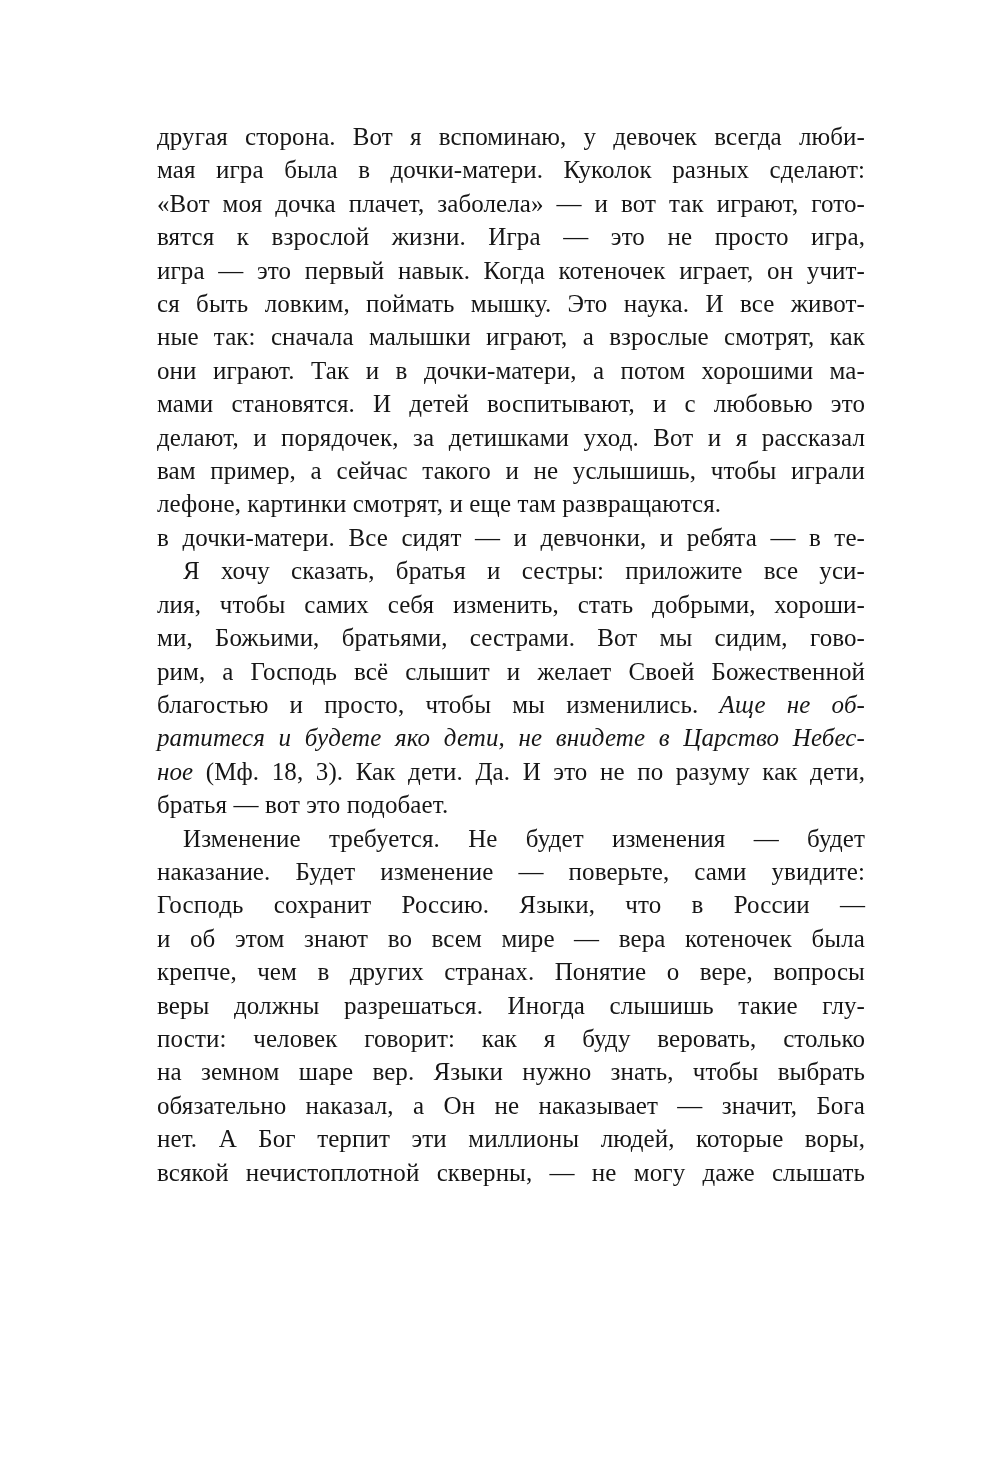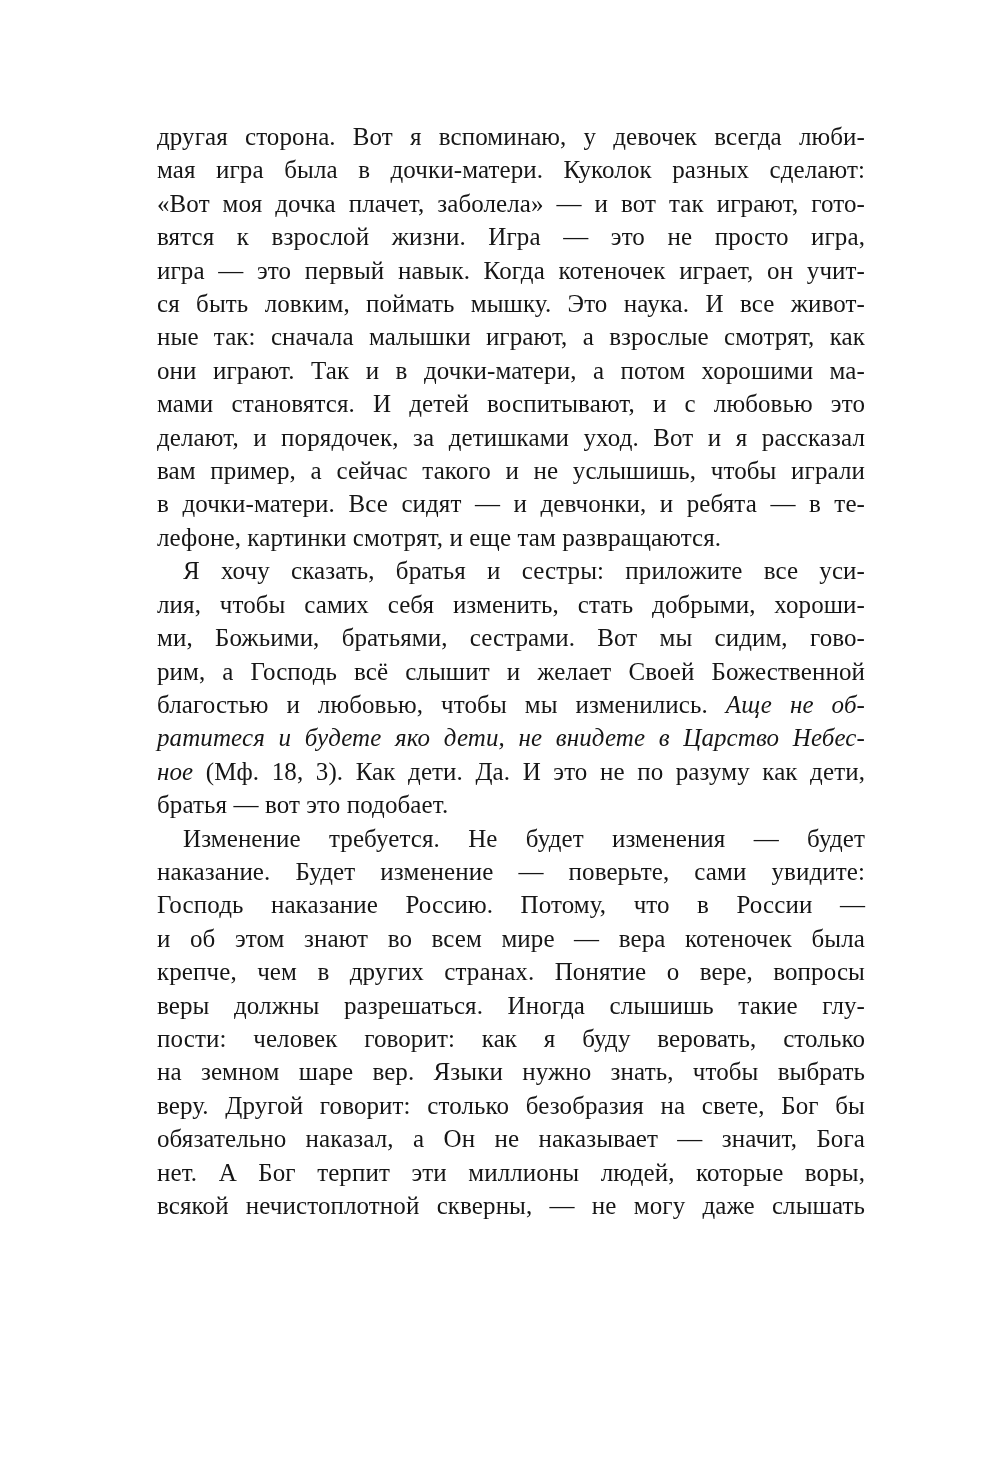--- a/index.html
+++ b/index.html
@@ -57,37 +57,36 @@
       <div class="line"><span>мая игра была в дочки-матери. Куколок разных сделают:</span></div>
       <div class="line"><span>«Вот моя дочка плачет, заболела» — и вот так играют, гото-</span></div>
       <div class="line"><span>вятся к взрослой жизни. Игра — это не просто игра,</span></div>
       <div class="line"><span>игра — это первый навык. Когда котеночек играет, он учит-</span></div>
       <div class="line"><span>ся быть ловким, поймать мышку. Это наука. И все живот-</span></div>
       <div class="line"><span>ные так: сначала малышки играют, а взрослые смотрят, как</span></div>
       <div class="line"><span>они играют. Так и в дочки-матери, а потом хорошими ма-</span></div>
       <div class="line"><span>мами становятся. И детей воспитывают, и с любовью это</span></div>
       <div class="line"><span>делают, и порядочек, за детишками уход. Вот и я рассказал</span></div>
       <div class="line"><span>вам пример, а сейчас такого и не услышишь, чтобы играли</span></div>
+      <div class="line para-end"><span>лефоне, картинки смотрят, и еще там развращаются.</span></div>
       <div class="line"><span>в дочки-матери. Все сидят — и девчонки, и ребята — в те-</span></div>
-      <div class="line para-end"><span>лефоне, картинки смотрят, и еще там развращаются.</span></div>
       <div class="line indent"><span>Я хочу сказать, братья и сестры: приложите все уси-</span></div>
       <div class="line"><span>лия, чтобы самих себя изменить, стать добрыми, хороши-</span></div>
       <div class="line"><span>ми, Божьими, братьями, сестрами. Вот мы сидим, гово-</span></div>
       <div class="line"><span>рим, а Господь всё слышит и желает Своей Божественной</span></div>
-      <div class="line"><span>благостью и любовью, чтобы мы изменились. </span><span class="it">Аще не об-</span></div>
+      <div class="line"><span>благостью и просто, чтобы мы изменились. </span><span class="it">Аще не об-</span></div>
       <div class="line"><span class="it">ратитеся и будете яко дети, не внидете в Царство Небес-</span></div>
       <div class="line"><span class="it">ное </span><span>(Мф. 18, 3). Как дети. Да. И это не по разуму как дети,</span></div>
       <div class="line para-end"><span>братья — вот это подобает.</span></div>
       <div class="line indent"><span>Изменение требуется. Не будет изменения — будет</span></div>
       <div class="line"><span>наказание. Будет изменение — поверьте, сами увидите:</span></div>
-      <div class="line"><span>Господь наказание Россию. Потому, что в России —</span></div>
+      <div class="line"><span>Господь сохранит Россию. Языки, что в России —</span></div>
       <div class="line"><span>и об этом знают во всем мире — вера котеночек была</span></div>
       <div class="line"><span>крепче, чем в других странах. Понятие о вере, вопросы</span></div>
       <div class="line"><span>веры должны разрешаться. Иногда слышишь такие глу-</span></div>
       <div class="line"><span>пости: человек говорит: как я буду веровать, столько</span></div>
       <div class="line"><span>на земном шаре вер. Языки нужно знать, чтобы выбрать</span></div>
-      <div class="line"><span>веру. Другой говорит: столько безобразия на свете, Бог бы</span></div>
       <div class="line"><span>обязательно наказал, а Он не наказывает — значит, Бога</span></div>
       <div class="line"><span>нет. А Бог терпит эти миллионы людей, которые воры,</span></div>
       <div class="line"><span>всякой нечистоплотной скверны, — не могу даже слышать</span></div>
     </div>
   <div class="page-number">14</div>
 </div>
 
 </body></html>

